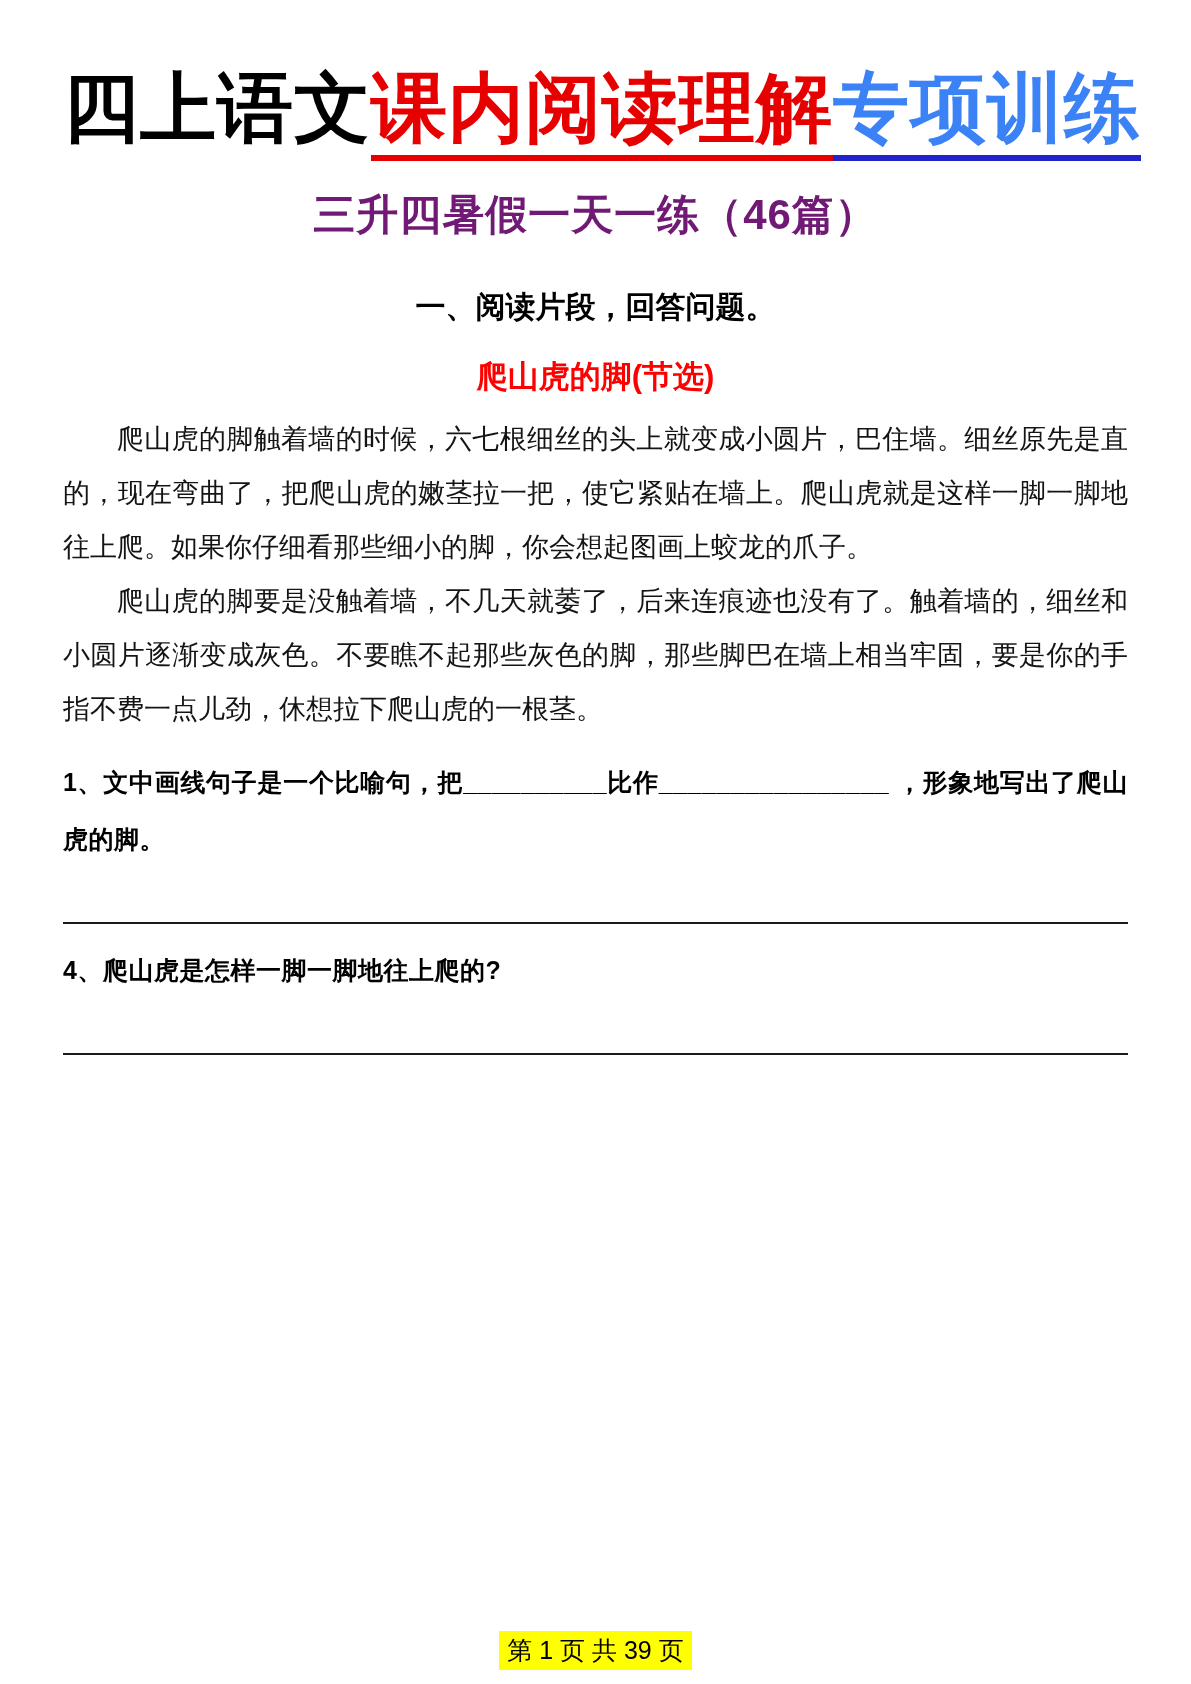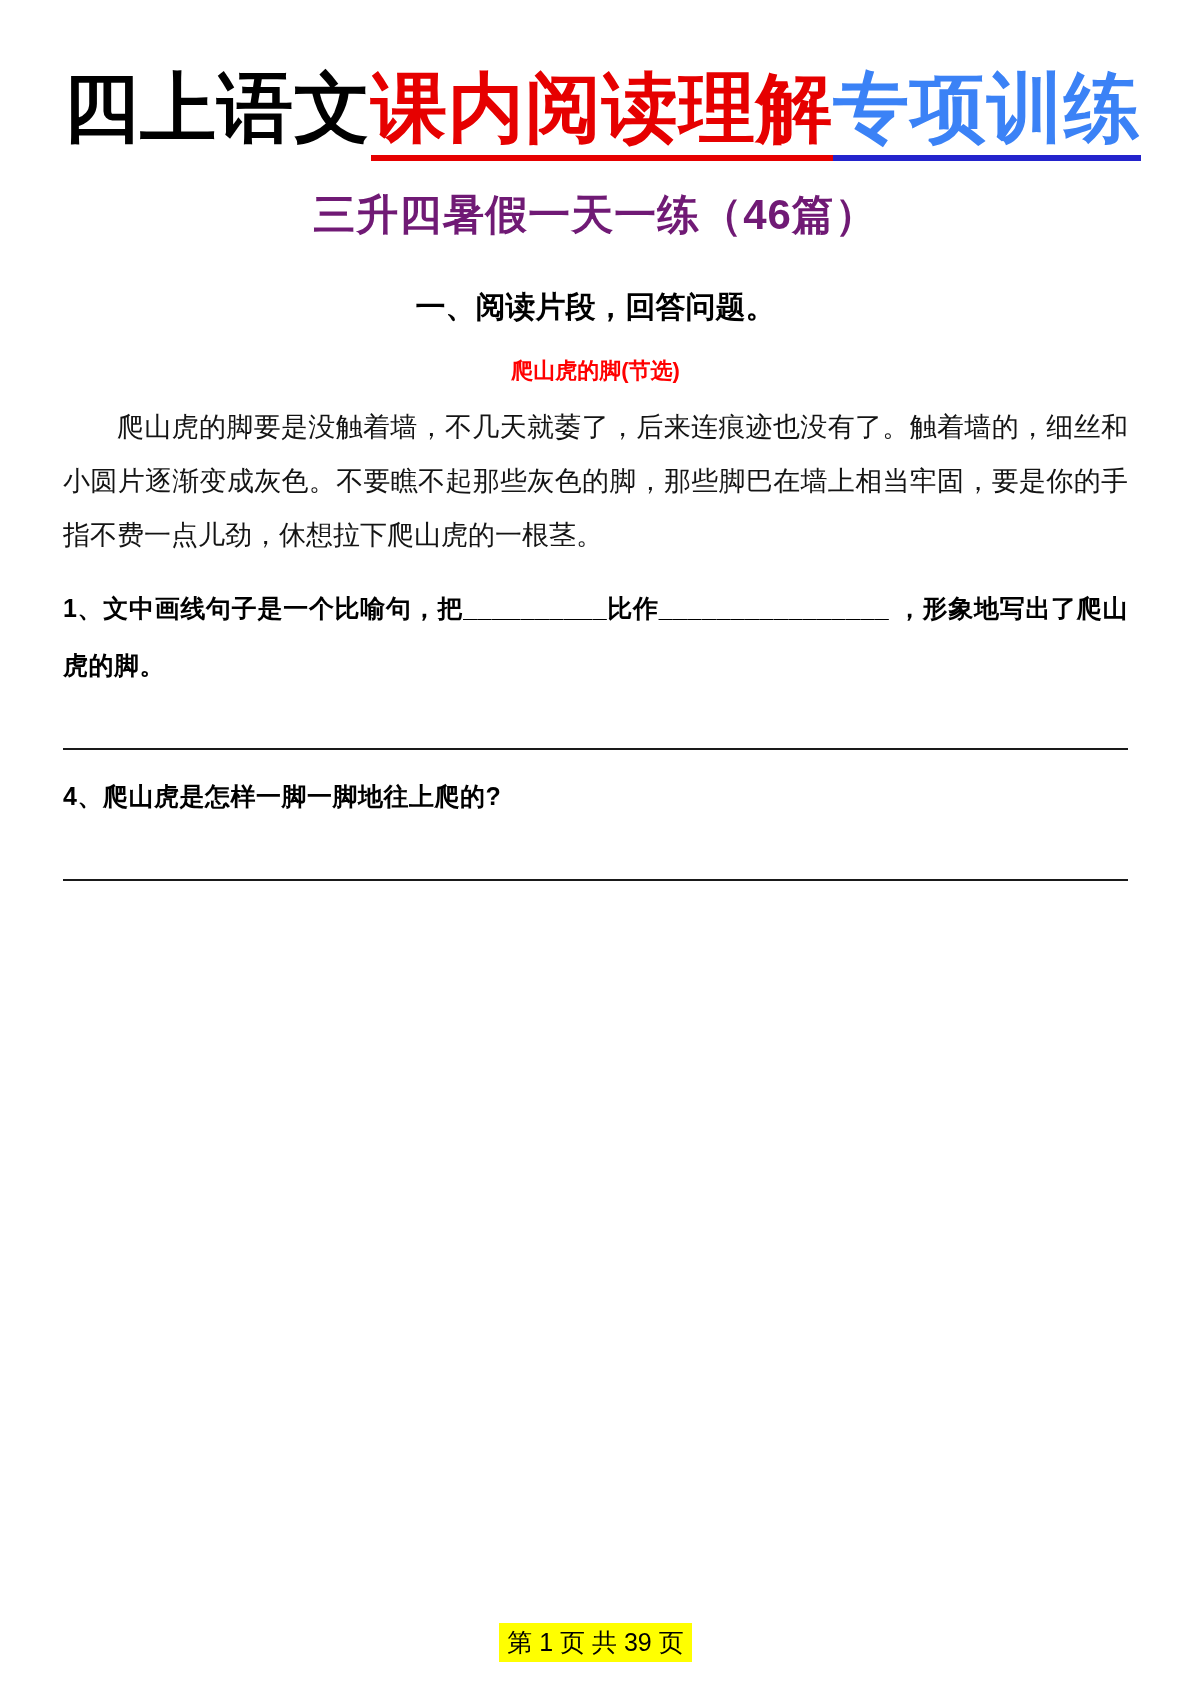--- a/index.html
+++ b/index.html
@@ -39,21 +39,21 @@
   .section-heading {
     margin-top: 44px;
     font-size: 30px;
     font-weight: 800;
     text-align: center;
   }
   
   .passage-title {
     margin-top: 28px;
     text-align: center;
-    font-size: 22px;
+    font-size: 31px;
     font-weight: 800;
   }
   
   .passage {
     margin-top: 14px;
     font-family: "DejaVu Serif", serif;
     font-size: 27px;
     color: #141414;
   }
   .passage p {
@@ -78,21 +78,21 @@
     text-align: justify;
     letter-spacing: 0.5px;
   }
   .questions .answer-line {
     height: 56px;
     border-bottom: 2px solid #1a1a1a;
   }
   
   .footer {
     position: absolute;
-    bottom: 22px;
+    bottom: 14px;
     left: 0;
     width: 100%;
     text-align: center;
   }
   .footer-text {
     display: inline-block;
     font-size: 25px;
     padding: 3px 8px;
   }
 </style>
@@ -103,20 +103,21 @@
 
   <h1 class="title"><span style="color: rgb(0, 0, 0);">四上语文</span><span style="color: rgb(230, 0, 0); border-bottom: 6px solid rgb(230, 0, 0);">课内阅读理解</span><span style="color: #3b82f6; border-bottom: 6px solid rgb(35, 35, 204);">专项训练</span></h1>
 
   <h2 class="subtitle" style="color: #701a75;">三升四暑假一天一练（46篇）</h2>
 
   <div class="section-heading">一、阅读片段，回答问题。</div>
 
   <div class="passage-title" style="color: rgb(255, 0, 0);">爬山虎的脚(节选)</div>
 
   <div class="passage">
+      <p><span>爬山虎的脚触着墙的时候，六七根细丝的头上就变成小圆片，巴住墙。细丝原先是直的，现在弯曲了，把爬山虎的嫩茎拉一把，使它紧贴在墙上。爬山虎就是这样一脚一脚地往上爬。如果你仔细看那些细小的脚，你会想起图画上蛟龙的爪子。</span></p>
       <p><span>爬山虎的脚要是没触着墙，不几天就萎了，后来连痕迹也没有了。触着墙的，细丝和小圆片逐渐变成灰色。不要瞧不起那些灰色的脚，那些脚巴在墙上相当牢固，要是你的手指不费一点儿劲，休想拉下爬山虎的一根茎。</span></p>
     </div>
 
   <div class="questions">
       <div class="question">1、文中画线句子是一个比喻句，把__________比作________________ ，形象地写出了爬山虎的脚。</div>
       <div class="answer-line"></div>
       <div class="question">4、爬山虎是怎样一脚一脚地往上爬的?</div>
       <div class="answer-line"></div>
     </div>
 

